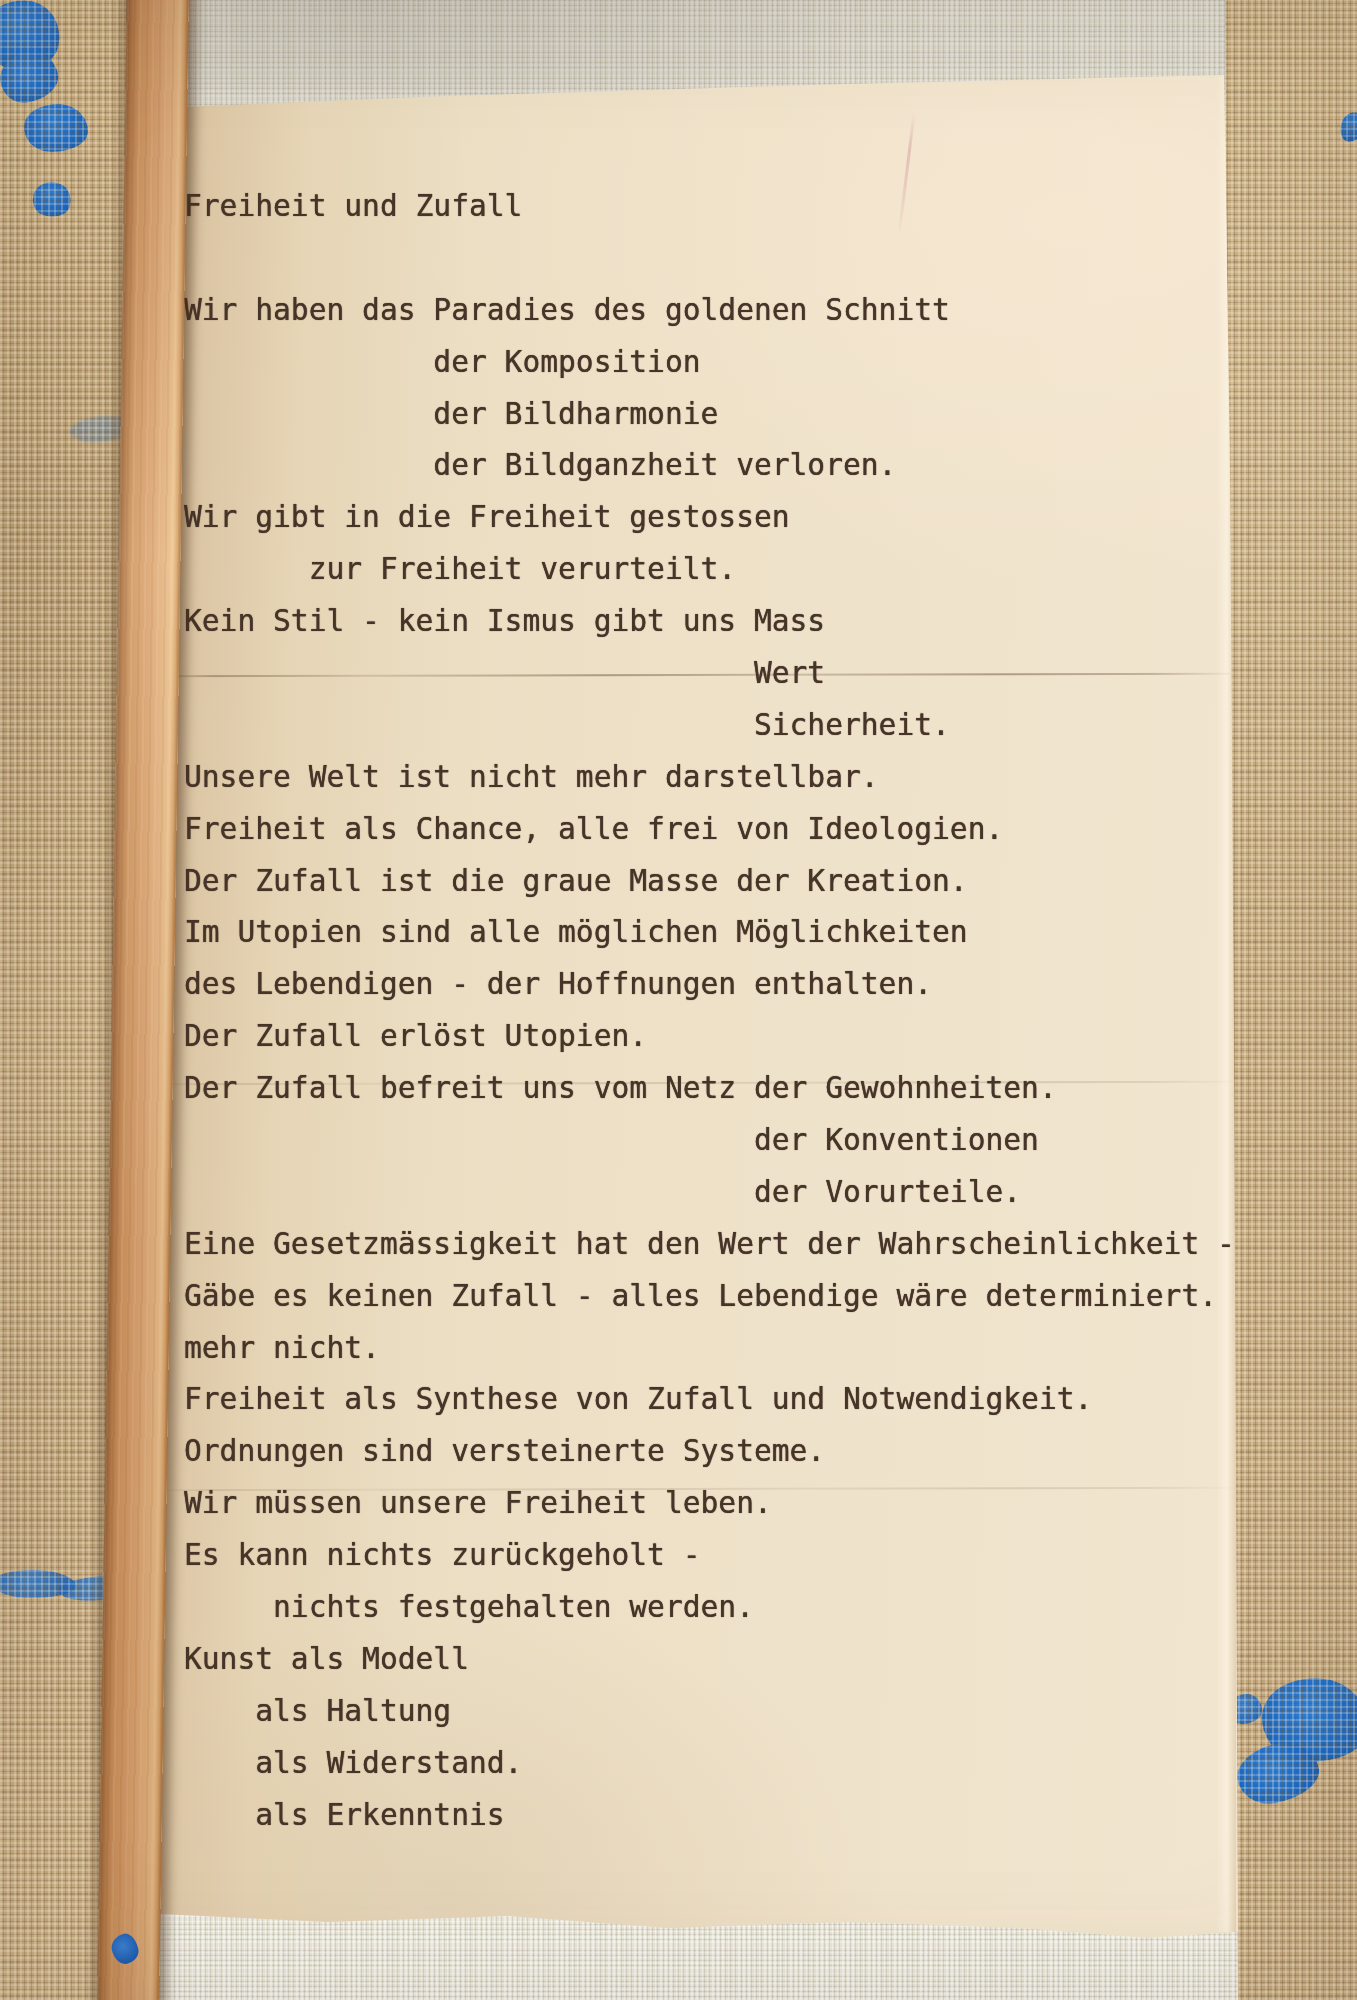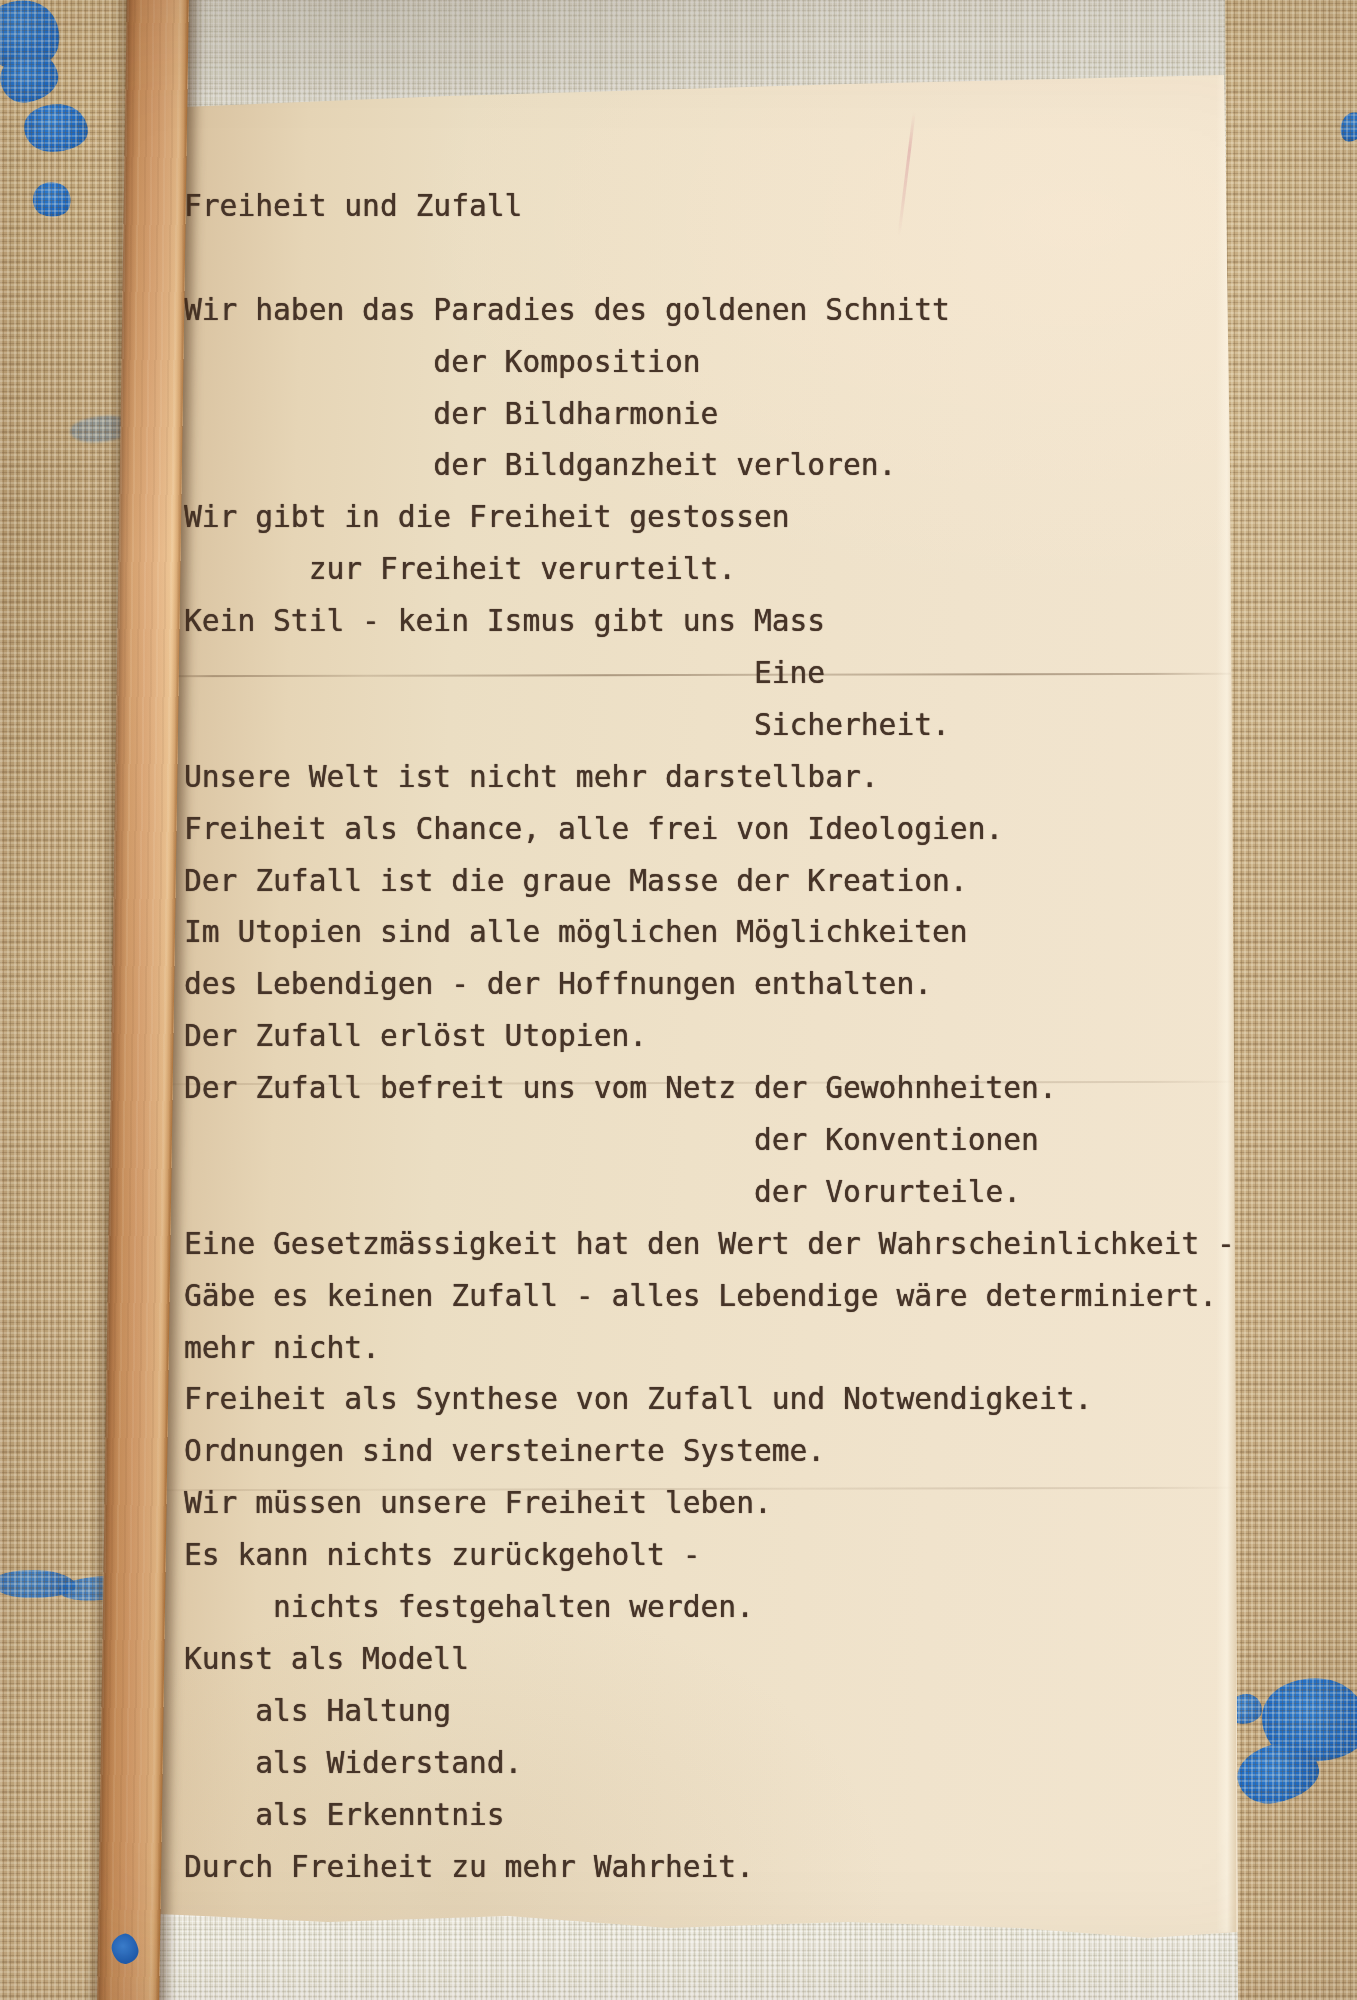--- a/index.html
+++ b/index.html
@@ -130,21 +130,21 @@
     <div class="typed">
         <div class="tline">Freiheit und Zufall</div>
         <div class="tline"> </div>
         <div class="tline">Wir haben das Paradies des goldenen Schnitt</div>
         <div class="tline">              der Komposition</div>
         <div class="tline">              der Bildharmonie</div>
         <div class="tline">              der Bildganzheit verloren.</div>
         <div class="tline">Wir gibt in die Freiheit gestossen</div>
         <div class="tline">       zur Freiheit verurteilt.</div>
         <div class="tline">Kein Stil - kein Ismus gibt uns Mass</div>
-        <div class="tline">                                Eine</div>
+        <div class="tline">                                Wert</div>
         <div class="tline">                                Sicherheit.</div>
         <div class="tline">Unsere Welt ist nicht mehr darstellbar.</div>
         <div class="tline">Freiheit als Chance, alle frei von Ideologien.</div>
         <div class="tline">Der Zufall ist die graue Masse der Kreation.</div>
         <div class="tline">Im Utopien sind alle möglichen Möglichkeiten</div>
         <div class="tline">des Lebendigen - der Hoffnungen enthalten.</div>
         <div class="tline">Der Zufall erlöst Utopien.</div>
         <div class="tline">Der Zufall befreit uns vom Netz der Gewohnheiten.</div>
         <div class="tline">                                der Konventionen</div>
         <div class="tline">                                der Vorurteile.</div>
@@ -153,21 +153,20 @@
         <div class="tline">mehr nicht.</div>
         <div class="tline">Freiheit als Synthese von Zufall und Notwendigkeit.</div>
         <div class="tline">Ordnungen sind versteinerte Systeme.</div>
         <div class="tline">Wir müssen unsere Freiheit leben.</div>
         <div class="tline">Es kann nichts zurückgeholt -</div>
         <div class="tline">     nichts festgehalten werden.</div>
         <div class="tline">Kunst als Modell</div>
         <div class="tline">    als Haltung</div>
         <div class="tline">    als Widerstand.</div>
         <div class="tline">    als Erkenntnis</div>
-        <div class="tline">Durch Freiheit zu mehr Wahrheit.</div>
       </div>
   </div>
 
   <div class="wood">
     <div class="wood-blue"></div>
   </div>
 
 </div>
 
 </body></html>

